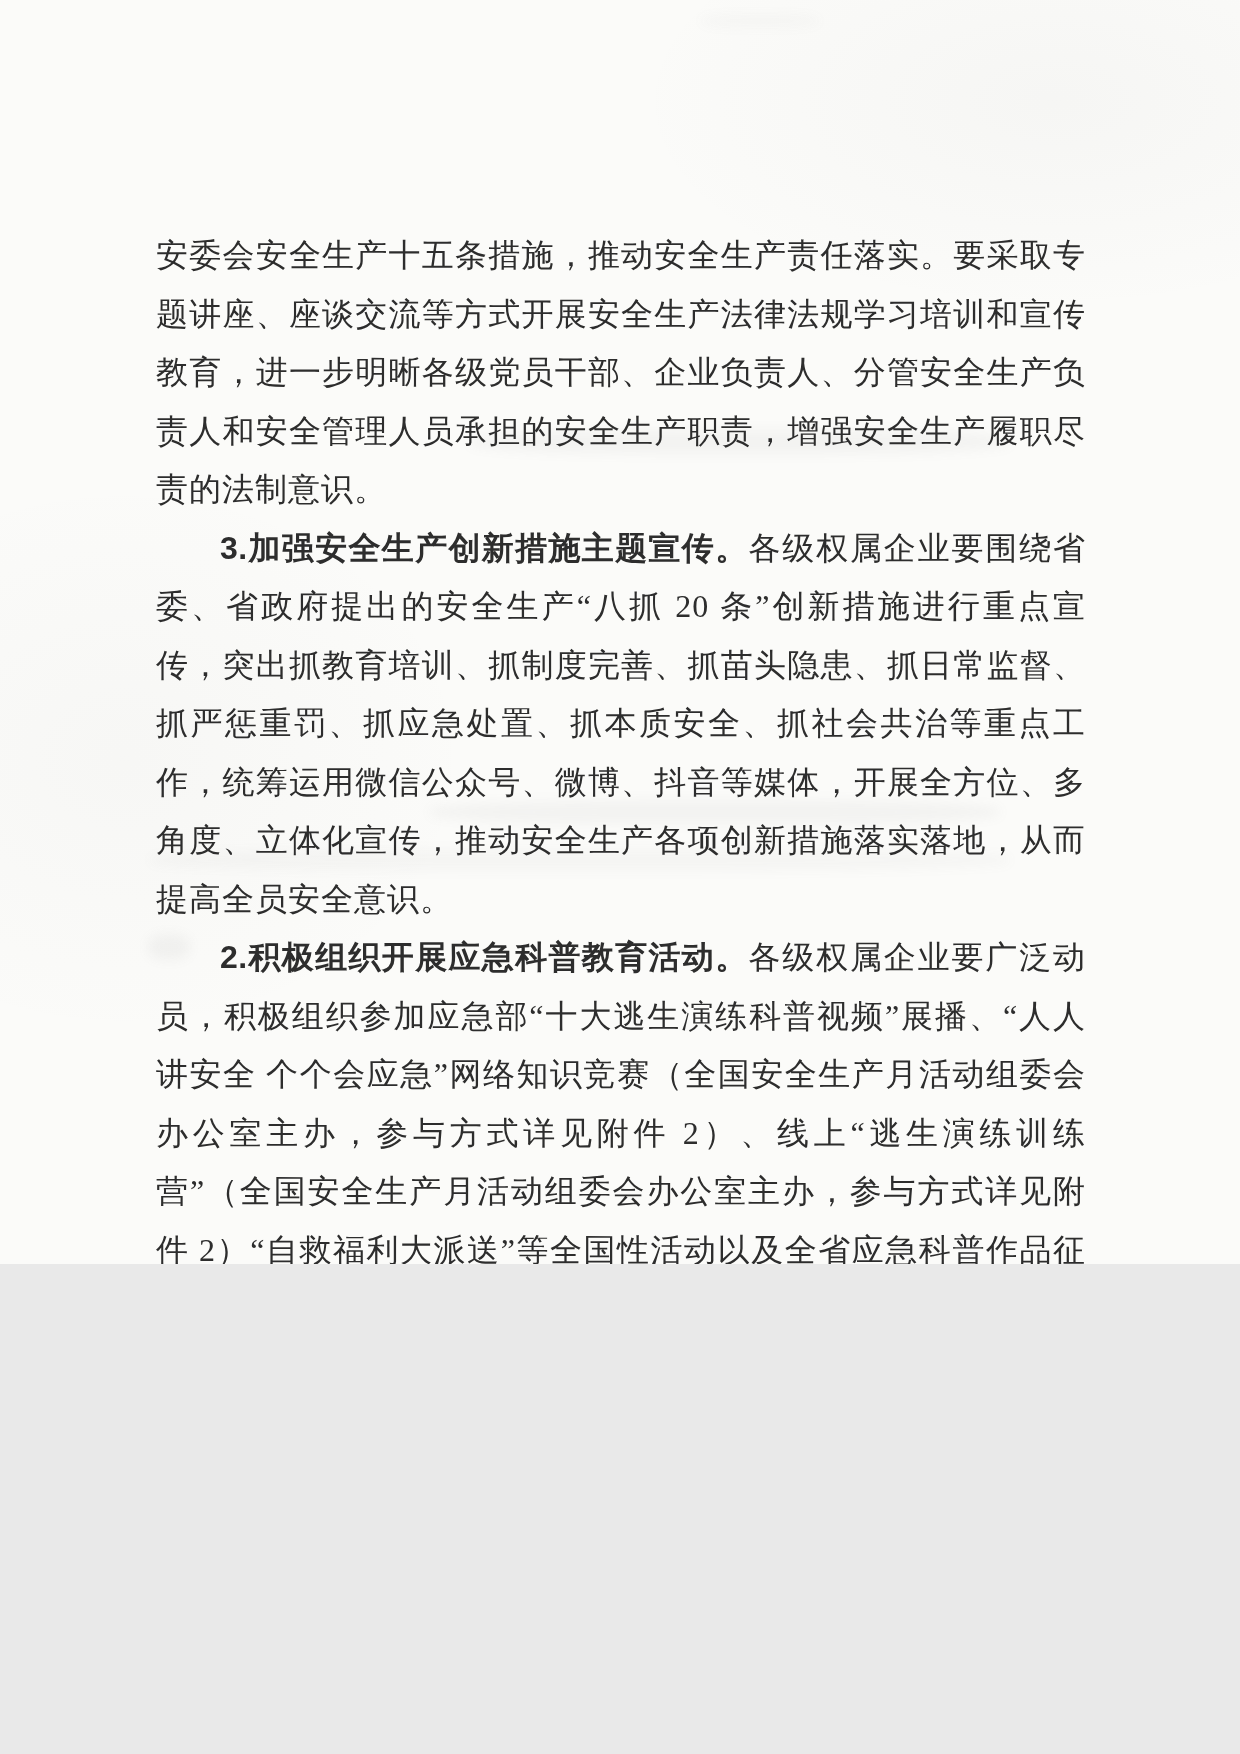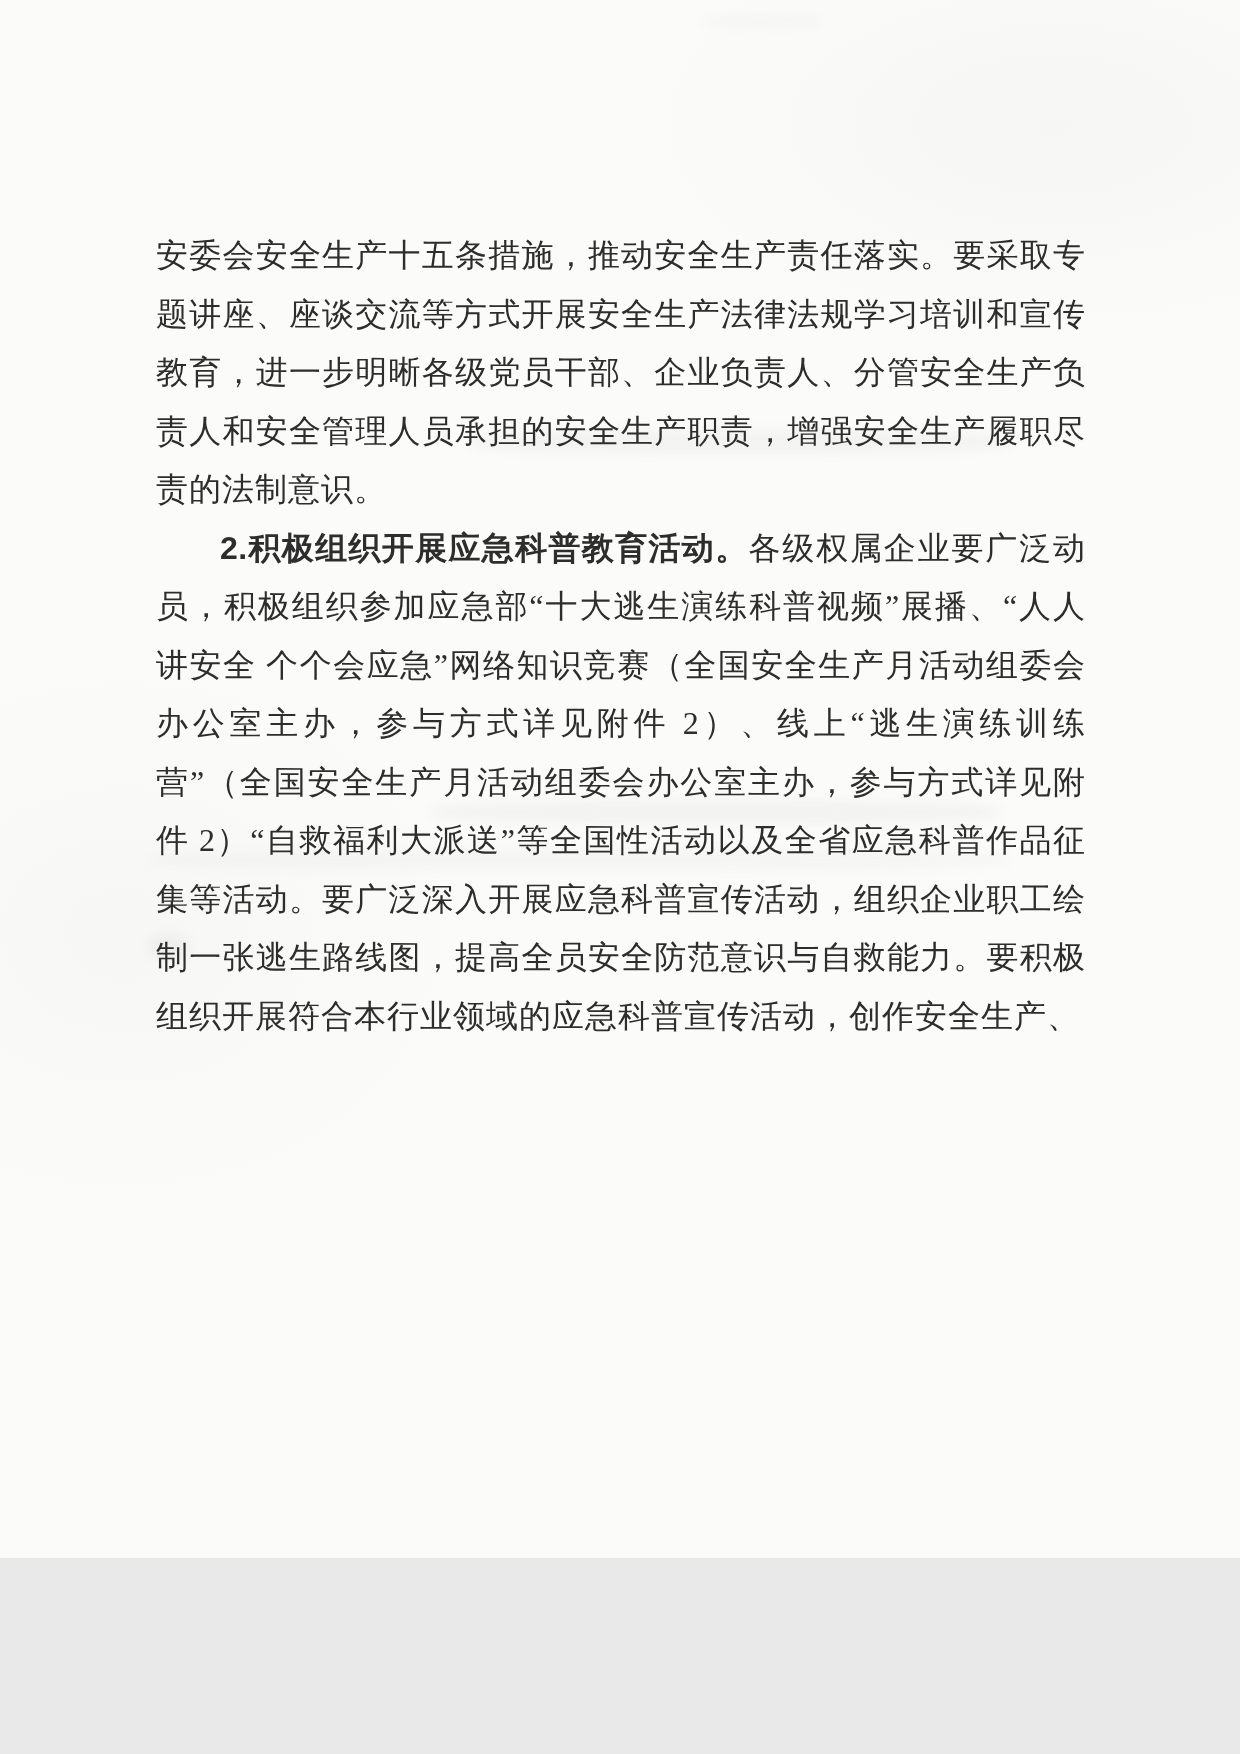--- a/index.html
+++ b/index.html
@@ -3,21 +3,21 @@
 <meta charset="utf-8">
 <style>
   html, body { margin: 0; padding: 0; }
   body {
     width: 1240px; height: 1754px;
     background: #e9e9e9;
     font-family: "Liberation Serif", "DejaVu Serif", serif;
   }
   .page {
     position: relative;
-    width: 1240px; height: 1558px;
+    width: 1240px; height: 1264px;
     background: var(--paper-color, #fbfbf9);
     overflow: hidden;
   }
   
   .page::before {
     content: "";
     position: absolute; inset: 0;
     background:
       radial-gradient(ellipse 600px 300px at 85% 8%, rgba(120,120,120,0.04), transparent 70%),
       radial-gradient(ellipse 500px 400px at 10% 60%, rgba(120,120,120,0.03), transparent 70%);
@@ -68,17 +68,18 @@
 
 <div class="page">
   <div class="smudge s1"></div>
   <div class="smudge s2"></div>
   <div class="smudge s3"></div>
   <div class="smudge s4"></div>
   <div class="smudge s5"></div>
 
   <div class="content">
       <p class="para"><span class="run">安委会安全生产十五条措施，推动安全生产责任落实。要采取专题讲座、座谈交流等方式开展安全生产法律法规学习培训和宣传教育，进一步明晰各级党员干部、企业负责人、分管安全生产负责人和安全管理人员承担的安全生产职责，增强安全生产履职尽责的法制意识。</span></p>
+      <p class="para indent"><span class="run bold-run">3.加强安全生产创新措施主题宣传。</span><span class="run">各级权属企业要围绕省委、省政府提出的安全生产“八抓 20 条”创新措施进行重点宣传，突出抓教育培训、抓制度完善、抓苗头隐患、抓日常监督、抓严惩重罚、抓应急处置、抓本质安全、抓社会共治等重点工作，统筹运用微信公众号、微博、抖音等媒体，开展全方位、多角度、立体化宣传，推动安全生产各项创新措施落实落地，从而提高全员安全意识。</span></p>
       <p class="para indent"><span class="run bold-run">2.积极组织开展应急科普教育活动。</span><span class="run">各级权属企业要广泛动员，积极组织参加应急部“十大逃生演练科普视频”展播、“人人讲安全 个个会应急”网络知识竞赛（全国安全生产月活动组委会办公室主办，参与方式详见附件 2）、线上“逃生演练训练营”（全国安全生产月活动组委会办公室主办，参与方式详见附件 2）“自救福利大派送”等全国性活动以及全省应急科普作品征集等活动。要广泛深入开展应急科普宣传活动，组织企业职工绘制一张逃生路线图，提高全员安全防范意识与自救能力。要积极组织开展符合本行业领域的应急科普宣传活动，创作安全生产、</span></p>
     </div>
 
   <div class="footer">- 3 -</div>
 </div>
 
 </body></html>

